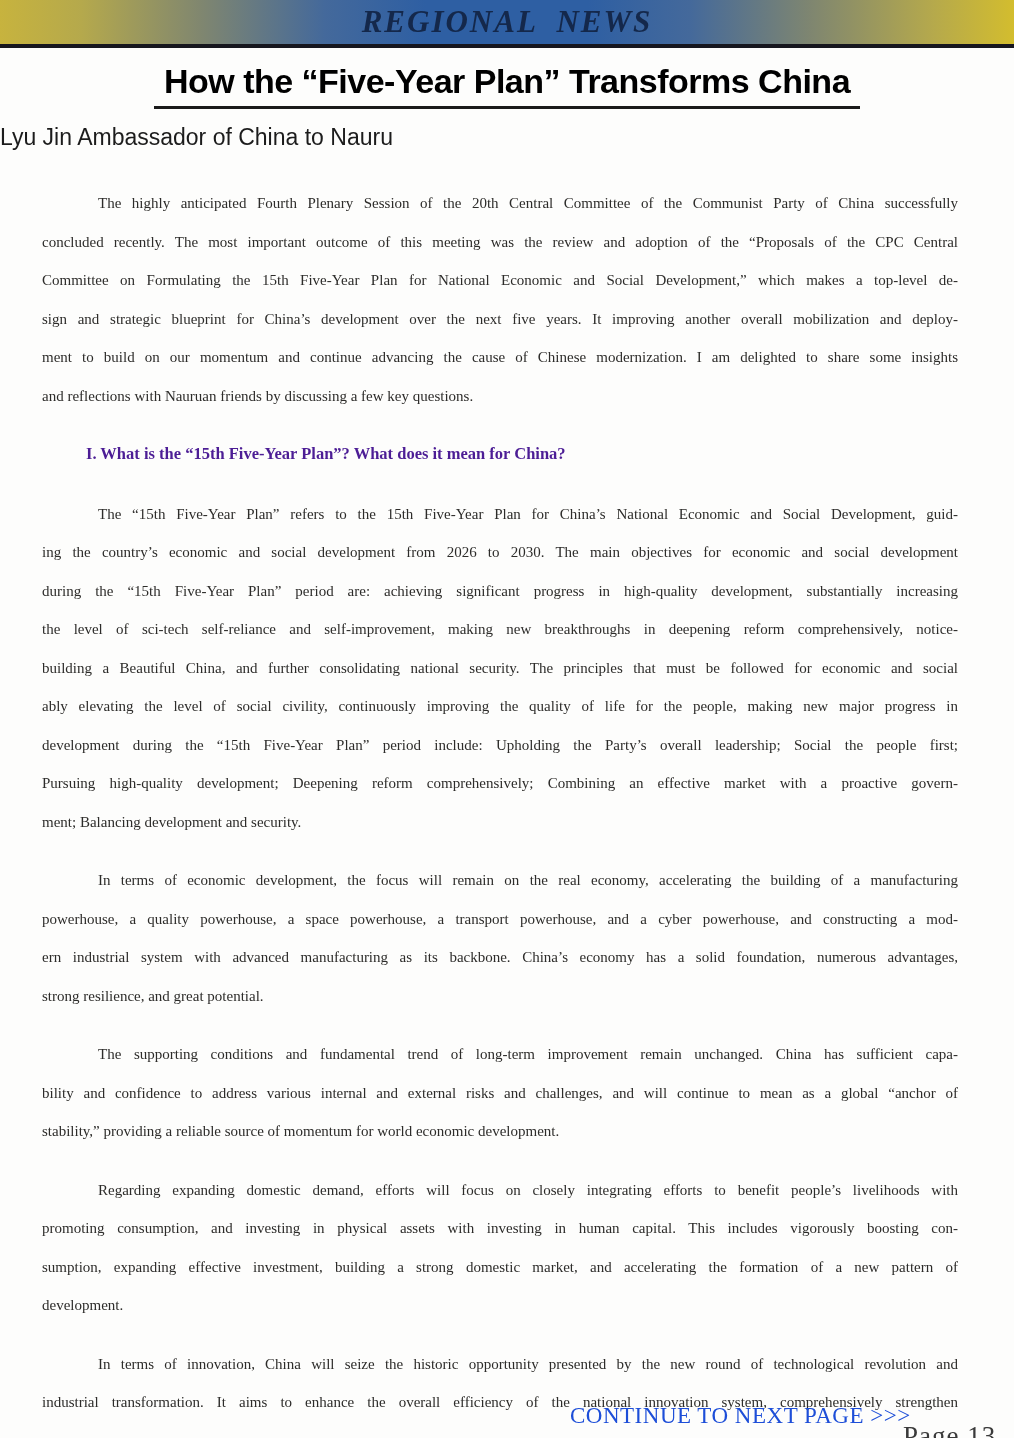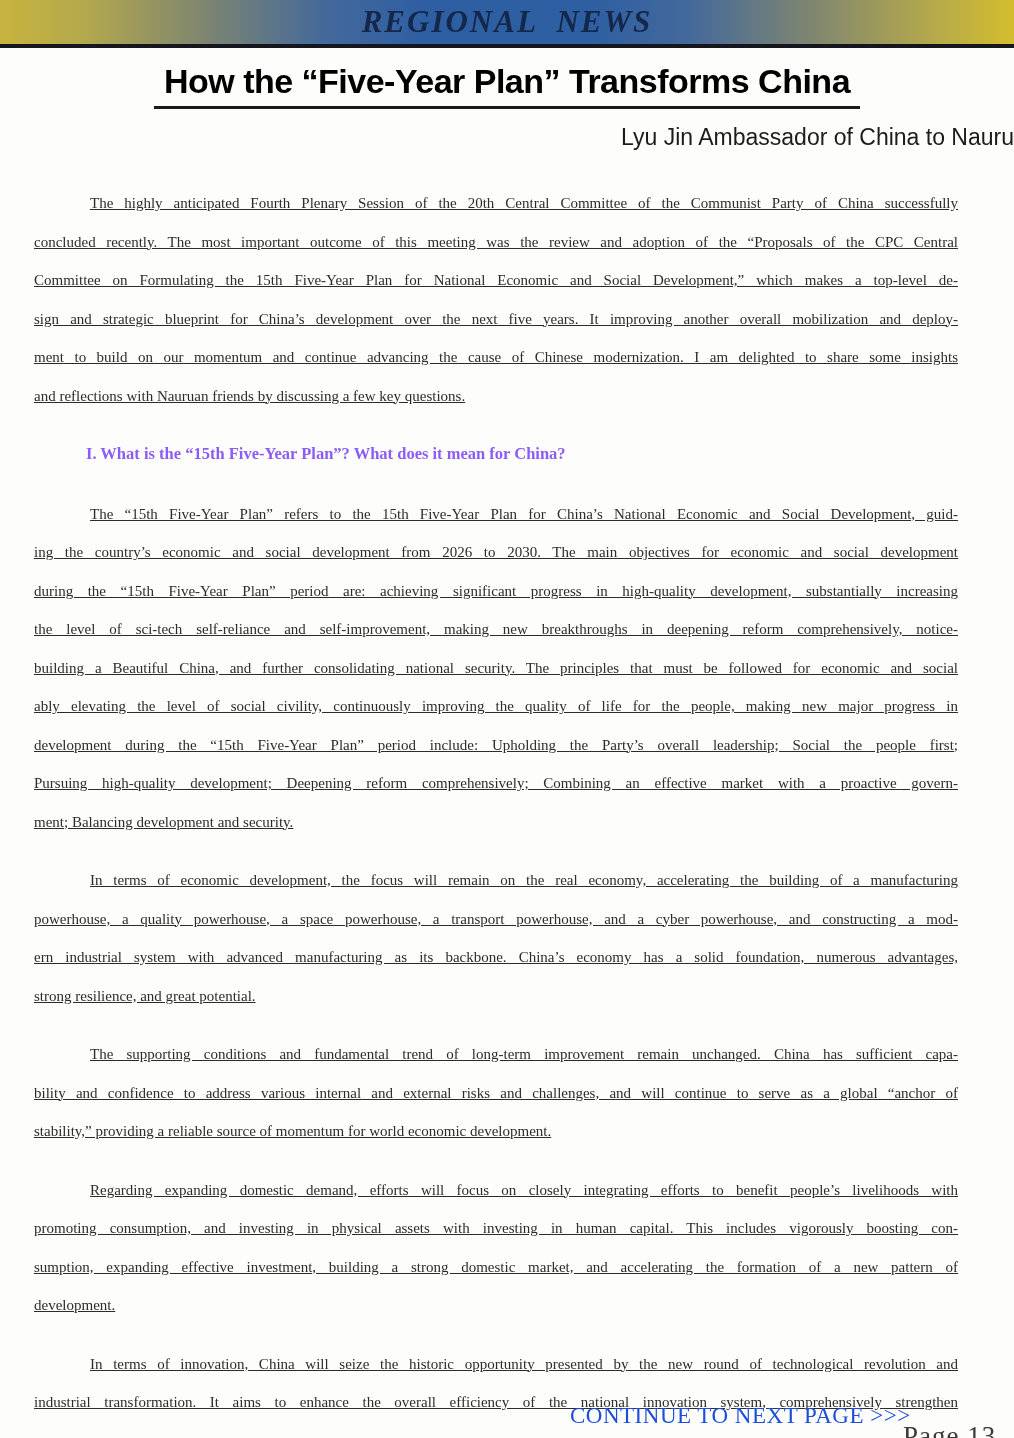--- a/index.html
+++ b/index.html
@@ -42,47 +42,47 @@
     display: inline-block;
     font-family: "Liberation Sans", sans-serif;
     font-weight: bold;
     font-size: 34px;
     color: #000000;
     border-bottom: 3px solid #1a1a1a;
     padding: 0 10px 5px 10px;
     letter-spacing: -0.5px;
   }
   .byline {
-    text-align: right;
+    text-align: left;
     margin-top: 15px;
     line-height: 27px;
     font-family: "Liberation Sans", sans-serif;
     font-size: 23px;
     color: #1c1c1c;
   }
   .article-body {
     margin: 33px 56px 0 30px;
     width: 928px;
     font-size: 15px;
     color: #2d2c2a;
   }
-  .paragraph { margin: 0 0 20px 4px; text-decoration: underline; }
+  .paragraph { margin: 0 0 20px 12px; }
   .line {
     height: 38.5px;
     line-height: 38.5px;
     overflow: hidden;
     white-space: normal;
   }
   .line.indent { text-indent: 56px; }
   .jline { text-align: justify; }
   .jline::after { content: ""; display: inline-block; width: 100%; }
   .section-heading {
     font-weight: bold;
     font-size: 16.5px;
-    color: #8b5cf6;
+    color: #4c1d95;
     padding-left: 56px;
     height: 38.5px;
     line-height: 38.5px;
     margin: 0 0 21px 0;
   }
   .continue-label {
     position: absolute;
     left: 570px;
     top: 1403px;
     font-family: "Liberation Serif", serif;
@@ -138,21 +138,21 @@
         <div class="line">ment; Balancing development and security.</div>
       </div>
       <div class="paragraph">
         <div class="line jline indent">In terms of economic development, the focus will remain on the real economy, accelerating the building of a manufacturing</div>
         <div class="line jline">powerhouse, a quality powerhouse, a space powerhouse, a transport powerhouse, and a cyber powerhouse, and constructing a mod-</div>
         <div class="line jline">ern industrial system with advanced manufacturing as its backbone. China’s economy has a solid foundation, numerous advantages,</div>
         <div class="line">strong resilience, and great potential.</div>
       </div>
       <div class="paragraph">
         <div class="line jline indent">The supporting conditions and fundamental trend of long-term improvement remain unchanged. China has sufficient capa-</div>
-        <div class="line jline">bility and confidence to address various internal and external risks and challenges, and will continue to serve as a global “anchor of</div>
+        <div class="line jline">bility and confidence to address various internal and external risks and challenges, and will continue to mean as a global “anchor of</div>
         <div class="line">stability,” providing a reliable source of momentum for world economic development.</div>
       </div>
       <div class="paragraph">
         <div class="line jline indent">Regarding expanding domestic demand, efforts will focus on closely integrating efforts to benefit people’s livelihoods with</div>
         <div class="line jline">promoting consumption, and investing in physical assets with investing in human capital. This includes vigorously boosting con-</div>
         <div class="line jline">sumption, expanding effective investment, building a strong domestic market, and accelerating the formation of a new pattern of</div>
         <div class="line">development.</div>
       </div>
       <div class="paragraph">
         <div class="line jline indent">In terms of innovation, China will seize the historic opportunity presented by the new round of technological revolution and</div>

